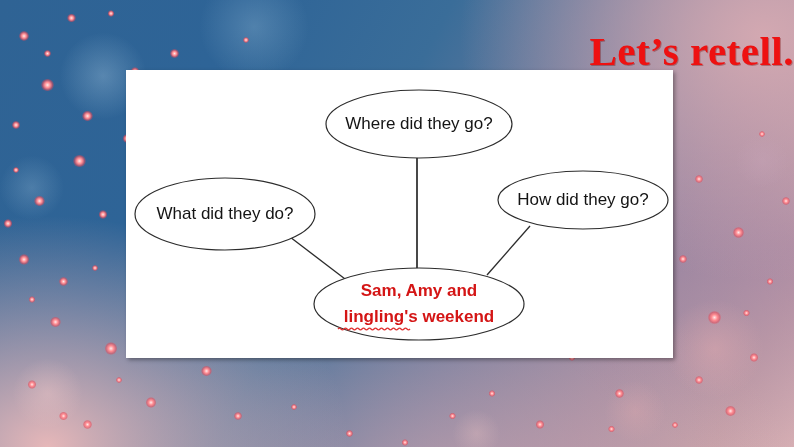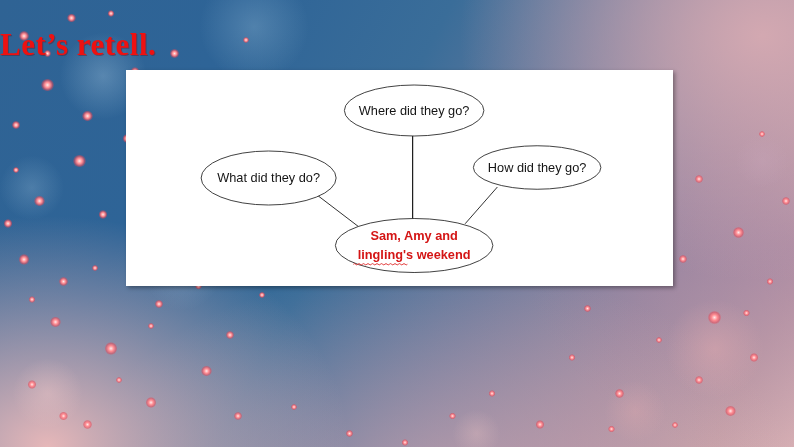--- a/index.html
+++ b/index.html
@@ -47,36 +47,36 @@
     border-radius: 50%;
     background: radial-gradient(circle, #ffe9ea 0%, #ff8a90 32%, rgba(229,72,88,0.55) 58%, rgba(229,72,88,0) 78%);
     pointer-events: none;
   }
 
   
   .title {
     position: absolute;
     left: 0; right: 0;
     top: 27px;
-    text-align: left;
+    text-align: right;
     color: #ee1111;
     font-family: "Liberation Serif", serif;
     font-weight: bold;
-    font-size: 31px;
+    font-size: 41px;
     letter-spacing: 0.5px;
     text-shadow: 1px 1px 0 rgba(120,0,0,0.35);
   }
 
   
   .panel {
     position: absolute;
     left: 126px;
     top: 70px;
     width: 547px;
-    height: 216px;
+    height: 288px;
     background: #ffffff;
     box-shadow: 2px 2px 4px rgba(0,0,0,0.35);
   }
   .panel svg { display: block; width: 100%; height: 100%; }
 
   .ell { fill: #ffffff; stroke: #2c2c2c; stroke-width: 1.2; }
   .conn { stroke: #2c2c2c; stroke-width: 1.3; fill: none; }
   .conn-v { stroke: #1a1a1a; stroke-width: 1.6; fill: none; }
 
   .node-text {

